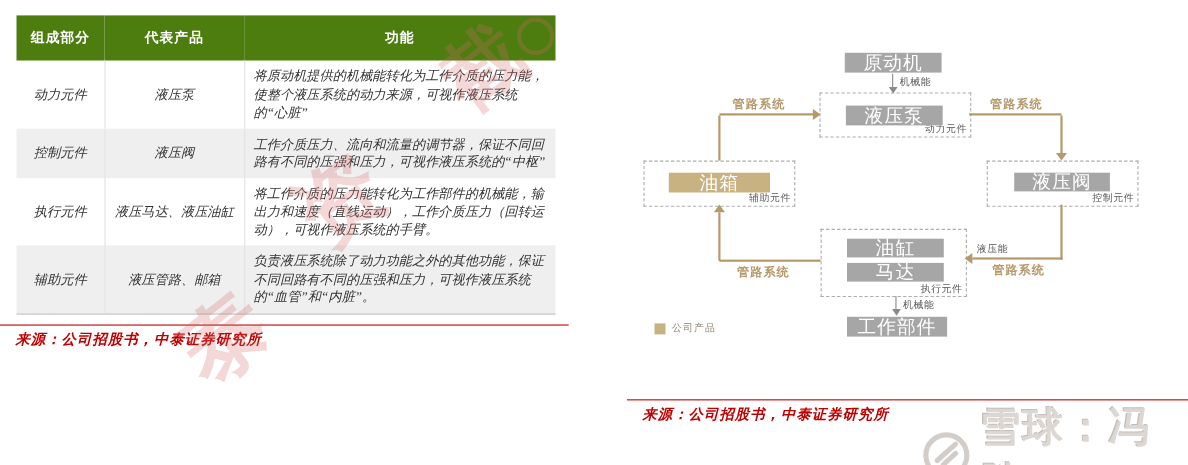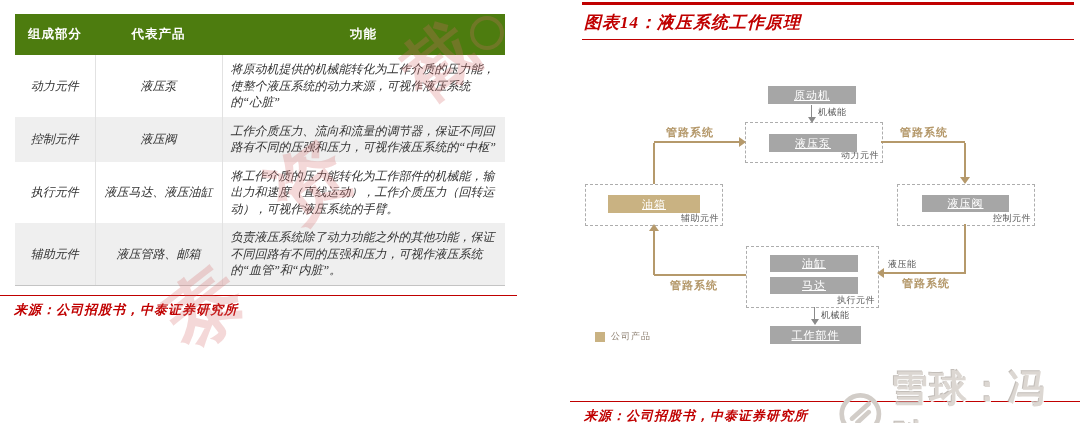--- a/index.html
+++ b/index.html
@@ -32,21 +32,21 @@
   td.c1,td.c2{text-align:center;}
   td.c3{text-align:left;}
   
   .stamp{position:absolute;color:rgba(214,106,106,0.26);font-weight:bold;pointer-events:none;
          transform:rotate(-38deg);line-height:1;}
   .stamp-ring{position:absolute;width:26px;height:26px;border:4px solid rgba(214,106,106,0.25);
          border-radius:50%;pointer-events:none;}
   
   .diagram{position:relative;height:328px;margin-top:24px;font-family:"Liberation Sans","DejaVu Sans",sans-serif;}
   .node{position:absolute;display:flex;align-items:center;justify-content:center;
-        color:#fff;font-size:11px;letter-spacing:1px;text-decoration:underline;}
+        color:#fff;font-size:17px;letter-spacing:1px;}
   .node-gray{background:#A6A6A6;}
   .node-tan{background:#C9B282;}
   .dashed{position:absolute;border:1px dashed #ADADAD;}
   .corner-label{position:absolute;right:3px;bottom:0;font-size:9px;color:#595959;letter-spacing:0.5px;}
   .seg{position:absolute;background:#B5996B;}
   .gseg{position:absolute;background:#8A8A8A;}
   .ah{position:absolute;width:0;height:0;}
   .ah-right{border-top:5px solid transparent;border-bottom:5px solid transparent;border-left:7px solid #B5996B;}
   .ah-left{border-top:5px solid transparent;border-bottom:5px solid transparent;border-right:7px solid #B5996B;}
   .ah-down{border-left:5px solid transparent;border-right:5px solid transparent;border-top:7px solid #B5996B;}
@@ -113,21 +113,20 @@
     <span class="stamp" style="left:150px;top:255px;font-size:78px;">泰</span>
     <span class="stamp-ring" style="left:455px;top:2px;"></span>
   </div>
 
   <div class="src-row">
     <span class="src-text">来源：公司招股书，中泰证券研究所</span>
   </div>
 </div>
 
 <div class="fig fig-right">
-  <h3 class="fig-title">图表14：液压系统工作原理</h3>
 
   <div class="diagram">
 
     <div class="node node-gray" style="left:198px;top:22px;width:88px;height:18px;">原动机</div>
 
     <div class="dashed" style="left:175px;top:58px;width:136px;height:39px;">
       <span class="corner-label">动力元件</span>
     </div>
     <div class="node node-gray" style="left:199px;top:70px;width:88px;height:18px;">液压泵</div>
 

